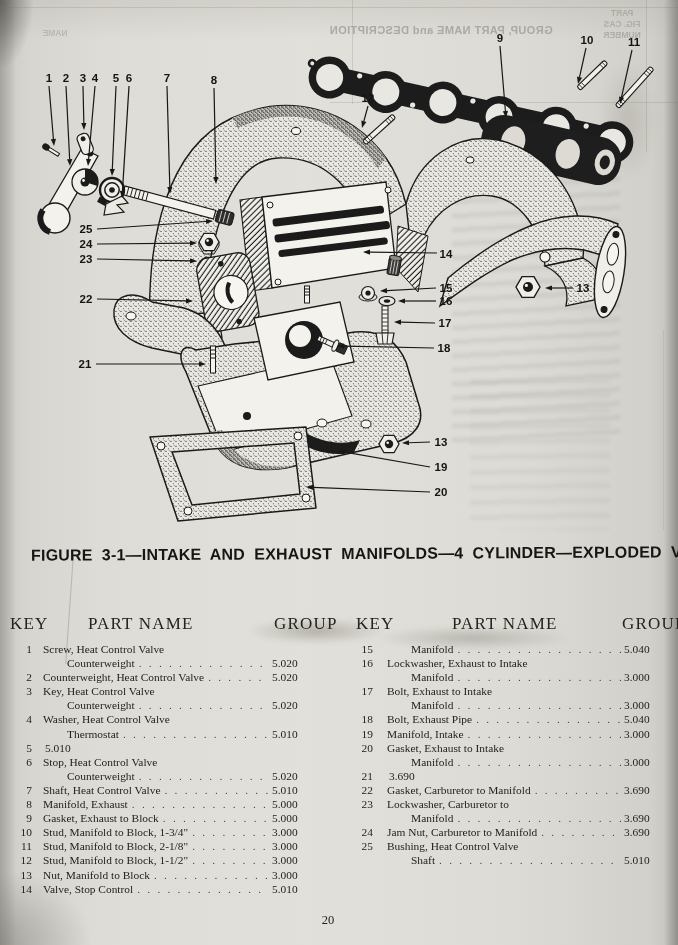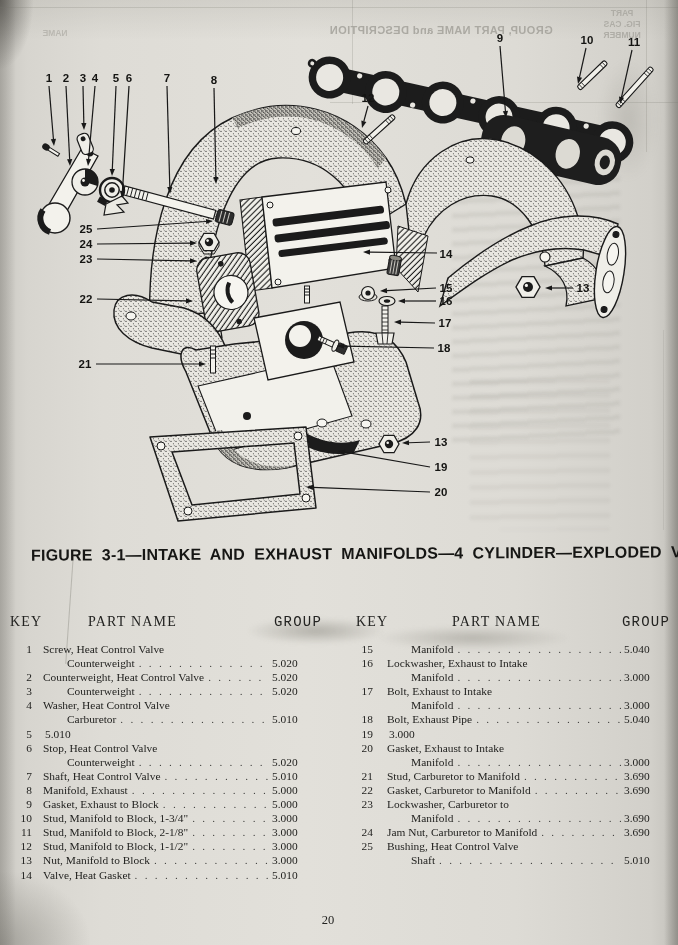--- a/index.html
+++ b/index.html
@@ -52,27 +52,27 @@
   #art{position:absolute;left:0;top:0;}
   #art text{font:700 11.5px "Liberation Sans",sans-serif;fill:#141412;}
   
   .caption{position:absolute;left:31px;top:544px;width:645px;white-space:nowrap;
     font:700 16px/20px "Liberation Sans",sans-serif;color:#161614;
     letter-spacing:.2px;word-spacing:4.5px;transform:rotate(-.3deg);}
   
   .col{position:absolute;top:614px;}
   .col-left{left:8px;width:302px;}
   .col-right{left:352px;width:310px;}
-  .thead{position:relative;height:15px;font-size:14px;letter-spacing:1.2px;color:#232321;}
+  .thead{position:relative;height:15px;font-size:17px;letter-spacing:1.2px;color:#232321;}
   .thead span{position:absolute;top:0;}
   .h-key{left:2px;}
   .col-right .h-key{left:4px;}
   .h-part{left:80px;}
   .col-right .h-part{left:100px;}
-  .h-group{left:266px;font-family:Liberation Mono, monospace;}
+  .h-group{left:266px;}
   .col-right .h-group{left:270px;}
   .rows{margin-top:13px;font-size:11.4px;line-height:14.1px;}
   .prow{display:flex;align-items:flex-start;}
   .pkey{flex:none;width:24px;text-align:right;padding-right:11px;}
   .col-right .pkey{width:21px;padding-right:14px;}
   .pname{flex:1;min-width:0;}
   .pgrp{flex:none;width:38px;align-self:flex-end;padding-left:2px;}
   .l1,.l2{display:flex;}
   .l2{padding-left:24px;}
   .lt{white-space:nowrap;}
@@ -559,35 +559,38 @@
             <div class="l1">
               <span class="lt">Counterweight, Heat Control Valve</span>
               <span class="leader"></span>
             </div>
           </div>
           <div class="pgrp">5.020</div>
         </div>
         <div class="prow">
           <div class="pkey">3</div>
           <div class="pname">
+            <div class="l1">
+              <span class="lt">Key, Heat Control Valve</span>
+            </div>
             <div class="l2">
               <span class="lt">Counterweight</span>
               <span class="leader"></span>
             </div>
           </div>
           <div class="pgrp">5.020</div>
         </div>
         <div class="prow">
           <div class="pkey">4</div>
           <div class="pname">
             <div class="l1">
               <span class="lt">Washer, Heat Control Valve</span>
             </div>
             <div class="l2">
-              <span class="lt">Carburetor</span>
+              <span class="lt">Thermostat</span>
               <span class="leader"></span>
             </div>
           </div>
           <div class="pgrp">5.010</div>
         </div>
         <div class="prow">
           <div class="pkey">5</div>
           <div class="pgrp">5.010</div>
         </div>
         <div class="prow">
@@ -670,21 +673,21 @@
               <span class="lt">Nut, Manifold to Block</span>
               <span class="leader"></span>
             </div>
           </div>
           <div class="pgrp">3.000</div>
         </div>
         <div class="prow">
           <div class="pkey">14</div>
           <div class="pname">
             <div class="l1">
-              <span class="lt">Valve, Heat Gasket</span>
+              <span class="lt">Valve, Stop Control</span>
               <span class="leader"></span>
             </div>
           </div>
           <div class="pgrp">5.010</div>
         </div>
       </div>
   </div>
 
   <div class="col col-right">
     <div class="thead">
@@ -734,43 +737,43 @@
           <div class="pname">
             <div class="l1">
               <span class="lt">Bolt, Exhaust Pipe</span>
               <span class="leader"></span>
             </div>
           </div>
           <div class="pgrp">5.040</div>
         </div>
         <div class="prow">
           <div class="pkey">19</div>
+          <div class="pname">
+            <div class="l1">
+              <span class="lt">Manifold, Intake</span>
+              <span class="leader"></span>
+            </div>
+          </div>
           <div class="pgrp">3.000</div>
         </div>
         <div class="prow">
           <div class="pkey">20</div>
           <div class="pname">
             <div class="l1">
               <span class="lt">Gasket, Exhaust to Intake</span>
             </div>
             <div class="l2">
               <span class="lt">Manifold</span>
               <span class="leader"></span>
             </div>
           </div>
           <div class="pgrp">3.000</div>
         </div>
         <div class="prow">
           <div class="pkey">21</div>
-          <div class="pname">
-            <div class="l1">
-              <span class="lt">Stud, Carburetor to Manifold</span>
-              <span class="leader"></span>
-            </div>
-          </div>
           <div class="pgrp">3.690</div>
         </div>
         <div class="prow">
           <div class="pkey">22</div>
           <div class="pname">
             <div class="l1">
               <span class="lt">Gasket, Carburetor to Manifold</span>
               <span class="leader"></span>
             </div>
           </div>

